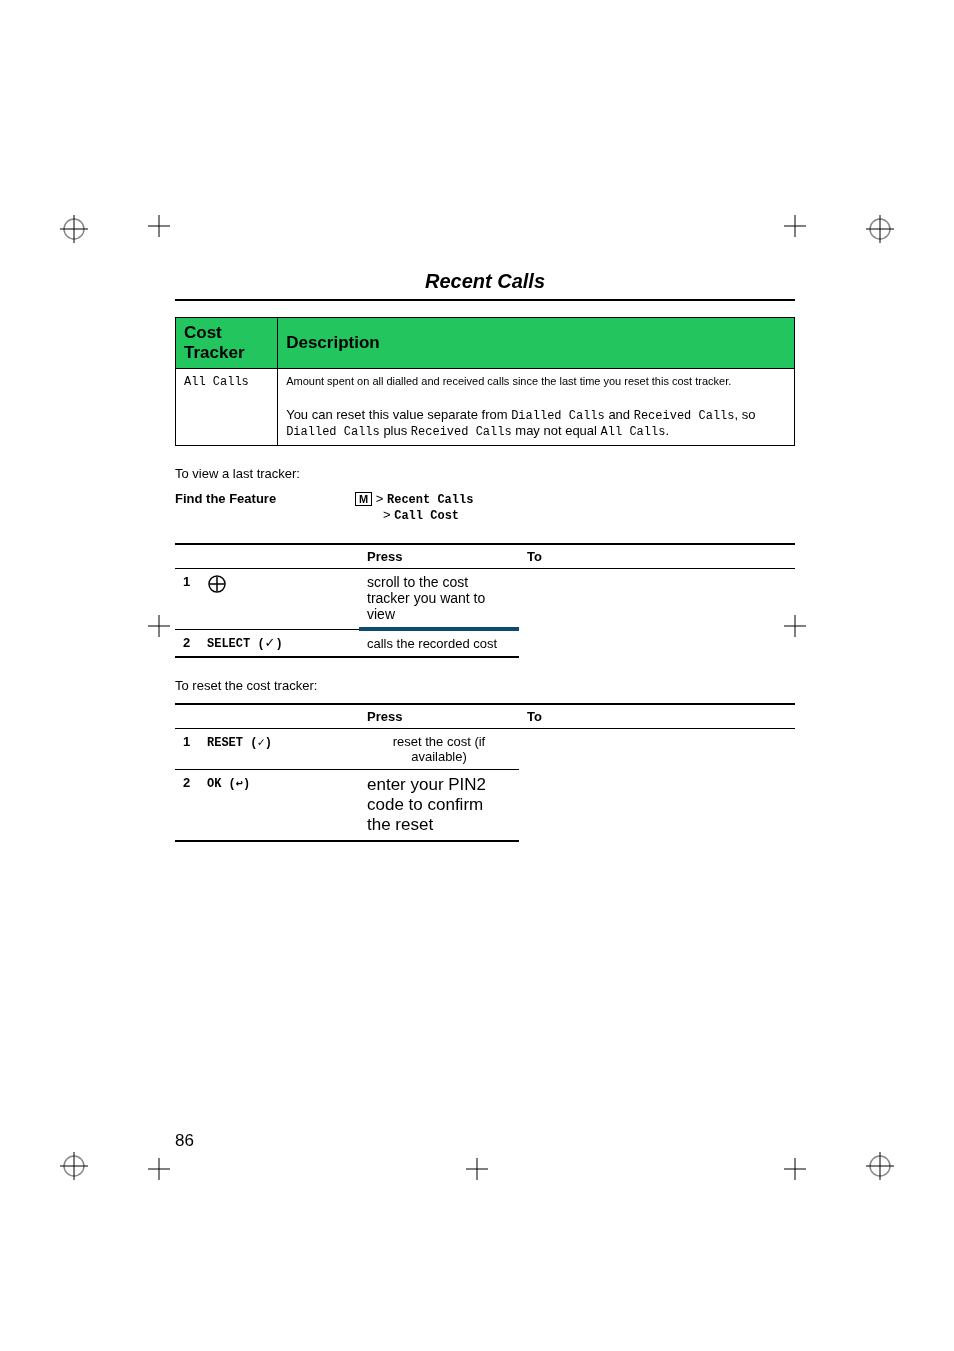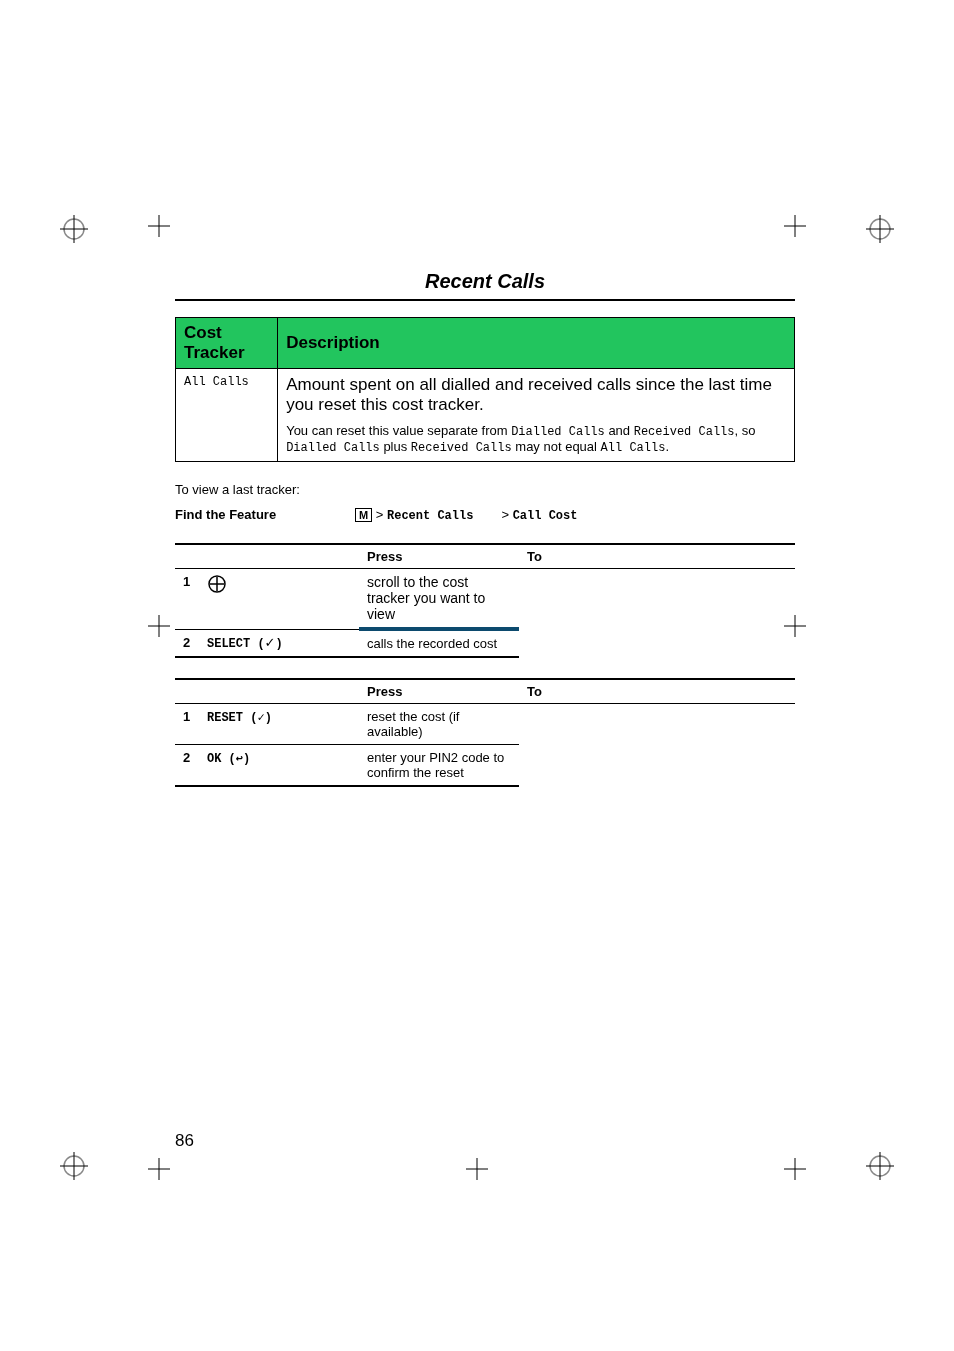--- a/index.html
+++ b/index.html
@@ -147,21 +147,21 @@
     .rm-bot-right-outer { position: absolute; bottom: 168px; right: 60px; }
     .rm-bot-center { position: absolute; bottom: 168px; left: 50%; transform: translateX(-50%); }
 
     .section-intro {
       font-size: 13px;
       margin-bottom: 10px;
     }
 
     .nav-instruction {
       display: flex;
-      flex-direction: row;
+      flex-direction: column;
     }
 
     .nav-line {
       font-size: 13px;
     }
   </style>
 </head>
 <body>
 
 <div class="page">
@@ -257,21 +257,21 @@
           <th>Cost Tracker</th>
           <th>Description</th>
         </tr>
       </thead>
       <tbody>
         <tr>
           <td>
             <span class="mono">All Calls</span>
           </td>
           <td>
-            <p style="margin-bottom:8px; font-size:17px;">Amount spent on all dialled and received calls since the last time you reset this cost tracker.</p>
+            <p style="margin-bottom:20px; font-size:11px;">Amount spent on all dialled and received calls since the last time you reset this cost tracker.</p>
             <p style="font-size:13px;">You can reset this value separate from <span class="mono">Dialled Calls</span> and <span class="mono">Received Calls</span>, so <span class="mono">Dialled Calls</span> plus <span class="mono">Received Calls</span> may not equal <span class="mono">All Calls</span>.</p>
           </td>
         </tr>
       </tbody>
     </table>
 
     <p class="section-intro">To view a last tracker:</p>
 
     <div class="find-feature-section">
       <div class="find-feature-row">
@@ -304,39 +304,40 @@
           <td style="border-bottom:4px solid #0c4a6e; padding:5px 8px; font-size:14px;">scroll to the cost tracker you want to view</td>
         </tr>
         <tr>
           <td style="border-bottom:2px solid #000; padding:5px 8px; font-weight:bold;">2</td>
           <td style="border-bottom:2px solid #000; padding:5px 8px; font-size:13px;"><span class="mono" style="font-weight:bold;">SELECT (</span><span style="font-size:13px;">✓</span><span class="mono" style="font-weight:bold;">)</span></td>
           <td style="border-bottom:2px solid #000; padding:5px 8px; font-size:13px;">calls the recorded cost</td>
         </tr>
       </tbody>
     </table>
 
+    <p class="section-intro" style="margin-top:16px;">To reset the cost tracker:</p>
 
     <table class="press-table">
       <thead>
         <tr>
           <th colspan="2" style="width:30px; border-top:2px solid #000; border-bottom:1px solid #000; padding:4px 8px;"></th>
           <th style="border-top:2px solid #000; border-bottom:1px solid #000; padding:4px 8px; width:160px;">Press</th>
           <th style="border-top:2px solid #000; border-bottom:1px solid #000; padding:4px 8px;">To</th>
         </tr>
       </thead>
       <tbody>
         <tr>
           <td style="border-bottom:1px solid #000; padding:5px 8px; font-weight:bold; width:24px;">1</td>
           <td style="border-bottom:1px solid #000; padding:5px 8px; font-size:13px; width:160px;"><span class="mono" style="font-weight:bold;">RESET (✓)</span></td>
-          <td style="border-bottom:1px solid #000; padding:5px 8px; font-size:13px;">reset the cost (if available)</td>
+          <td style="border-bottom:1px solid #000; padding:5px 8px; font-size:13px;text-align:center;">reset the cost (if available)</td>
         </tr>
         <tr>
           <td style="border-bottom:2px solid #000; padding:5px 8px; font-weight:bold;">2</td>
           <td style="border-bottom:2px solid #000; padding:5px 8px; font-size:13px;"><span class="mono" style="font-weight:bold;text-align:right;">OK (↩)</span></td>
-          <td style="border-bottom:2px solid #000; padding:5px 8px; font-size:13px;">enter your PIN2 code to confirm the reset</td>
+          <td style="border-bottom:2px solid #000; padding:5px 8px; font-size:17px;">enter your PIN2 code to confirm the reset</td>
         </tr>
       </tbody>
     </table>
 
   </div>
 
   <div class="page-number">86</div>
 
 </div>
 

